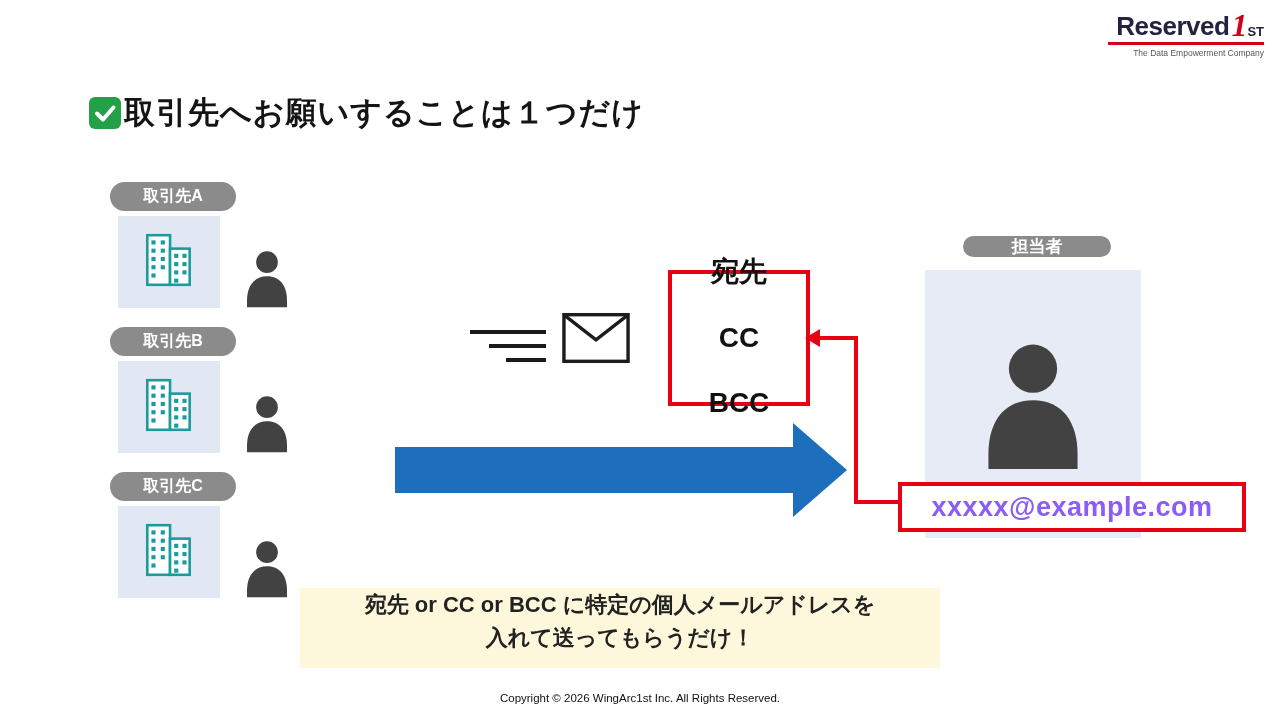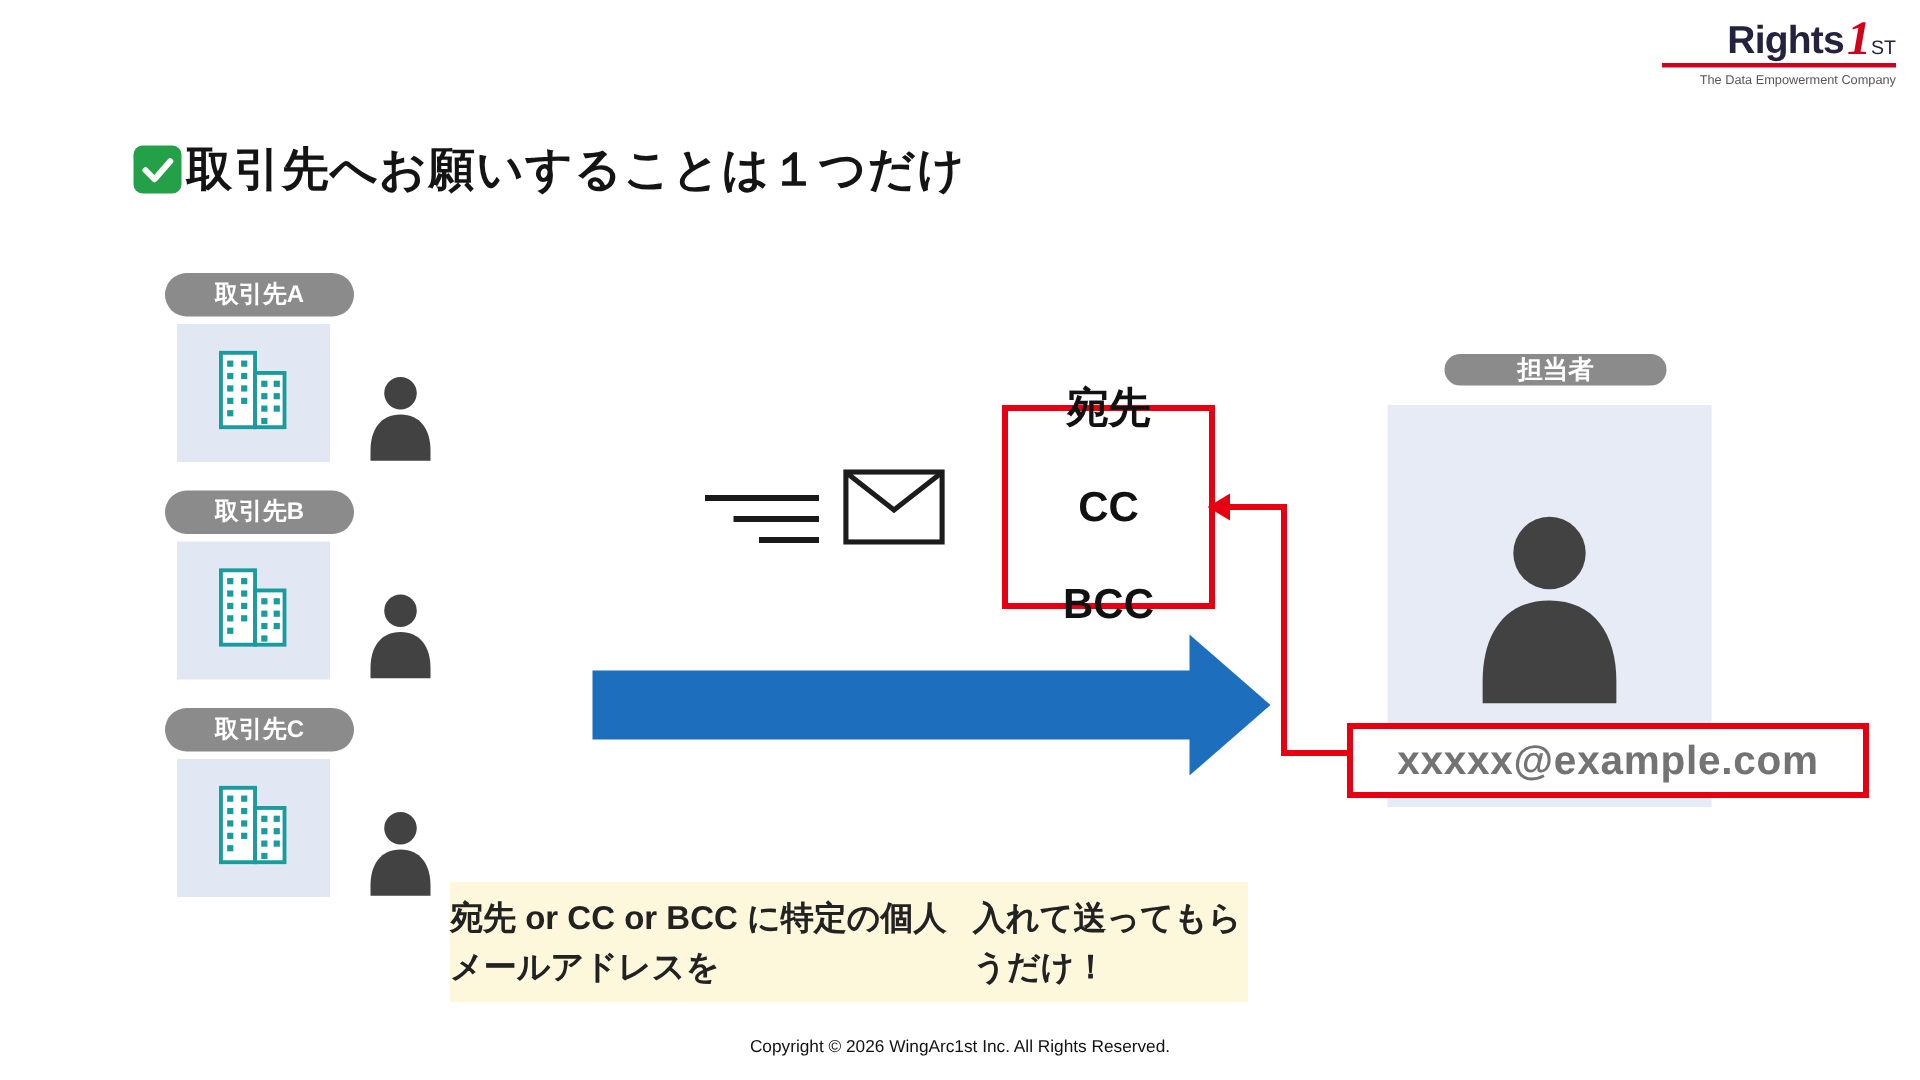--- a/index.html
+++ b/index.html
@@ -8,21 +8,21 @@
   .slide { position:relative; width:1280px; height:720px; background:#ffffff; overflow:hidden; }
 
   
   .page-header { position:absolute; left:36px; top:28px; font-size:21px; color:#8a8a8a; letter-spacing:2px; }
 
   
   .logo { position:absolute; right:16px; top:12px; width:156px; }
   .logo-row { display:flex; align-items:flex-end; justify-content:flex-end; }
   .logo-brand { font-size:26px; font-weight:bold; color:#23233f; letter-spacing:-0.5px; line-height:1; }
   .logo-one { font-family:"Liberation Serif", serif; font-style:italic; font-weight:bold; font-size:32px; color:#d0021b; line-height:0.85; margin-left:2px; }
-  .logo-st { font-size:13px; font-weight:normal; color:#23233f; line-height:1; padding-bottom:1px; }
+  .logo-st { font-size:13px; font-weight:bold; color:#23233f; line-height:1; padding-bottom:1px; }
   .logo-rule { height:3px; background:#d0021b; margin:3px 0 3px; }
   .logo-tagline { font-size:8.5px; color:#555; text-align:right; }
 
   
   .title-row { position:absolute; left:88px; top:92px; display:flex; align-items:center; gap:2px; }
   .check-icon { width:34px; height:34px; display:inline-block; }
   .title-text { font-size:31px; font-weight:bold; color:#141414; letter-spacing:1px; }
 
   
   .partner { position:absolute; left:110px; width:195px; height:155px; }
@@ -53,46 +53,46 @@
           border-top:47px solid transparent; border-bottom:47px solid transparent; border-left:54px solid #1d6fbe; }
 
   
   .contact-pill { position:absolute; left:963px; top:236px; width:148px; height:21px; background:#8b8b8b; border-radius:16px;
           color:#fff; font-size:17px; font-weight:bold; display:flex; align-items:center; justify-content:center; }
   .contact-box { position:absolute; left:925px; top:270px; width:216px; height:268px; background:#e6ebf5;
           display:flex; align-items:center; justify-content:center; }
   .person-lg { width:120px; height:130px; }
   .email-box { position:absolute; left:898px; top:482px; width:348px; height:50px; background:#ffffff;
           border:4px solid #e60012; display:flex; align-items:center; justify-content:center;
-          font-size:27px; font-weight:bold; color:#737373; letter-spacing:0.5px; }
+          font-size:27px; font-weight:bold; color:#8b5cf6; letter-spacing:0.5px; }
 
   
   .rc-h1 { position:absolute; left:819px; top:336px; width:39px; height:4px; background:#e60012; }
   .rc-v  { position:absolute; left:854px; top:336px; width:4px; height:168px; background:#e60012; }
   .rc-h2 { position:absolute; left:854px; top:500px; width:46px; height:4px; background:#e60012; }
   .rc-arrow { position:absolute; left:805px; top:329px; width:0; height:0;
           border-top:9px solid transparent; border-bottom:9px solid transparent; border-right:15px solid #e60012; }
 
   
-  .note-box { position:absolute; left:300px; top:588px; width:532px; height:80px; background:#fdf8dc;
-          display:flex; flex-direction:row; align-items:center; }
+  .note-box { position:absolute; left:300px; top:588px; width:640px; height:80px; background:#fdf8dc;
+          display:flex; flex-direction:column; align-items:center; }
   .note-line { font-size:22px; font-weight:bold; color:#222222; line-height:1.5; }
 
   
   .footer { position:absolute; left:0; right:0; top:692px; text-align:center; font-size:11.5px; font-weight:normal; color:#111111; }
 </style>
 </head>
 <body>
 
 <div class="slide">
 
 
   <div class="logo">
     <div class="logo-row">
-      <span class="logo-brand">Rights</span>
+      <span class="logo-brand">Reserved</span>
       <span class="logo-one">1</span>
       <span class="logo-st">ST</span>
     </div>
     <div class="logo-rule"></div>
     <div class="logo-tagline">The Data Empowerment Company</div>
   </div>
 
   <div class="title-row">
     <span class="check-icon">
       <svg viewBox="0 0 34 34" width="34" height="34">

